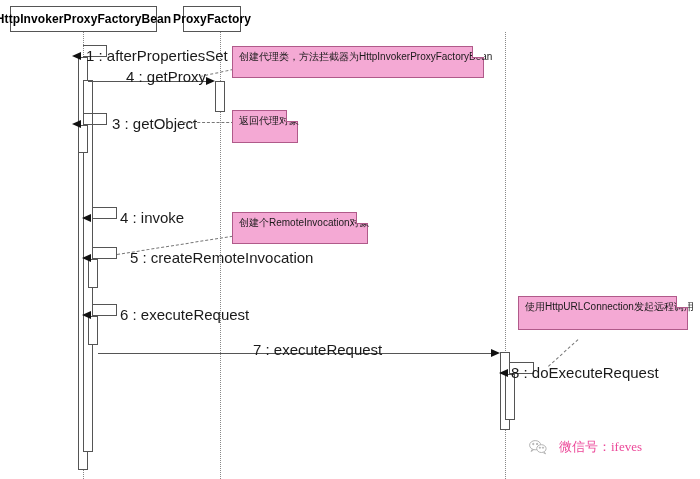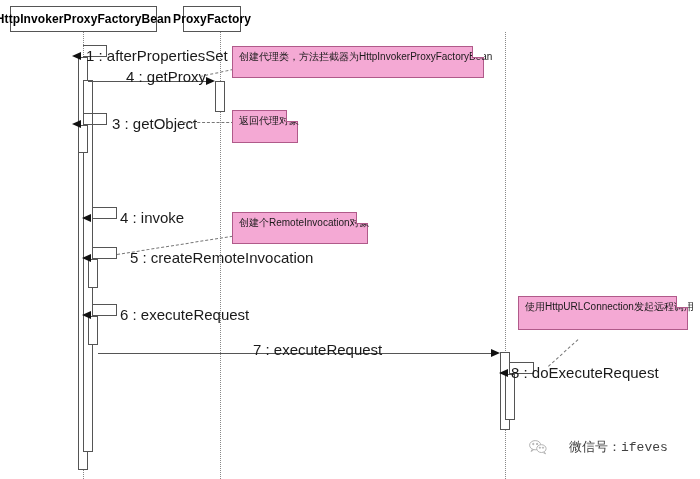--- a/index.html
+++ b/index.html
@@ -102,24 +102,24 @@
   .note-connector {
     position: absolute;
     height: 0;
     border-top: 1px dashed #777777;
     transform-origin: 0 0;
   }
   .watermark {
     position: absolute;
     display: flex;
     align-items: center;
-    gap: 21px;
-    color: #404040;
+    gap: 11px;
+    color: #ec4899;
     font-size: 13px;
-    font-family: Liberation Mono, monospace;
+    font-family: Liberation Serif, serif;
     user-select: none;
   }
   .watermark svg { display: block; }
 </style>
 </head>
 <body>
 
 <div id="diagram">
 
   <div class="lifeline" style="left:83px; top:32px; height:447px;"></div>

